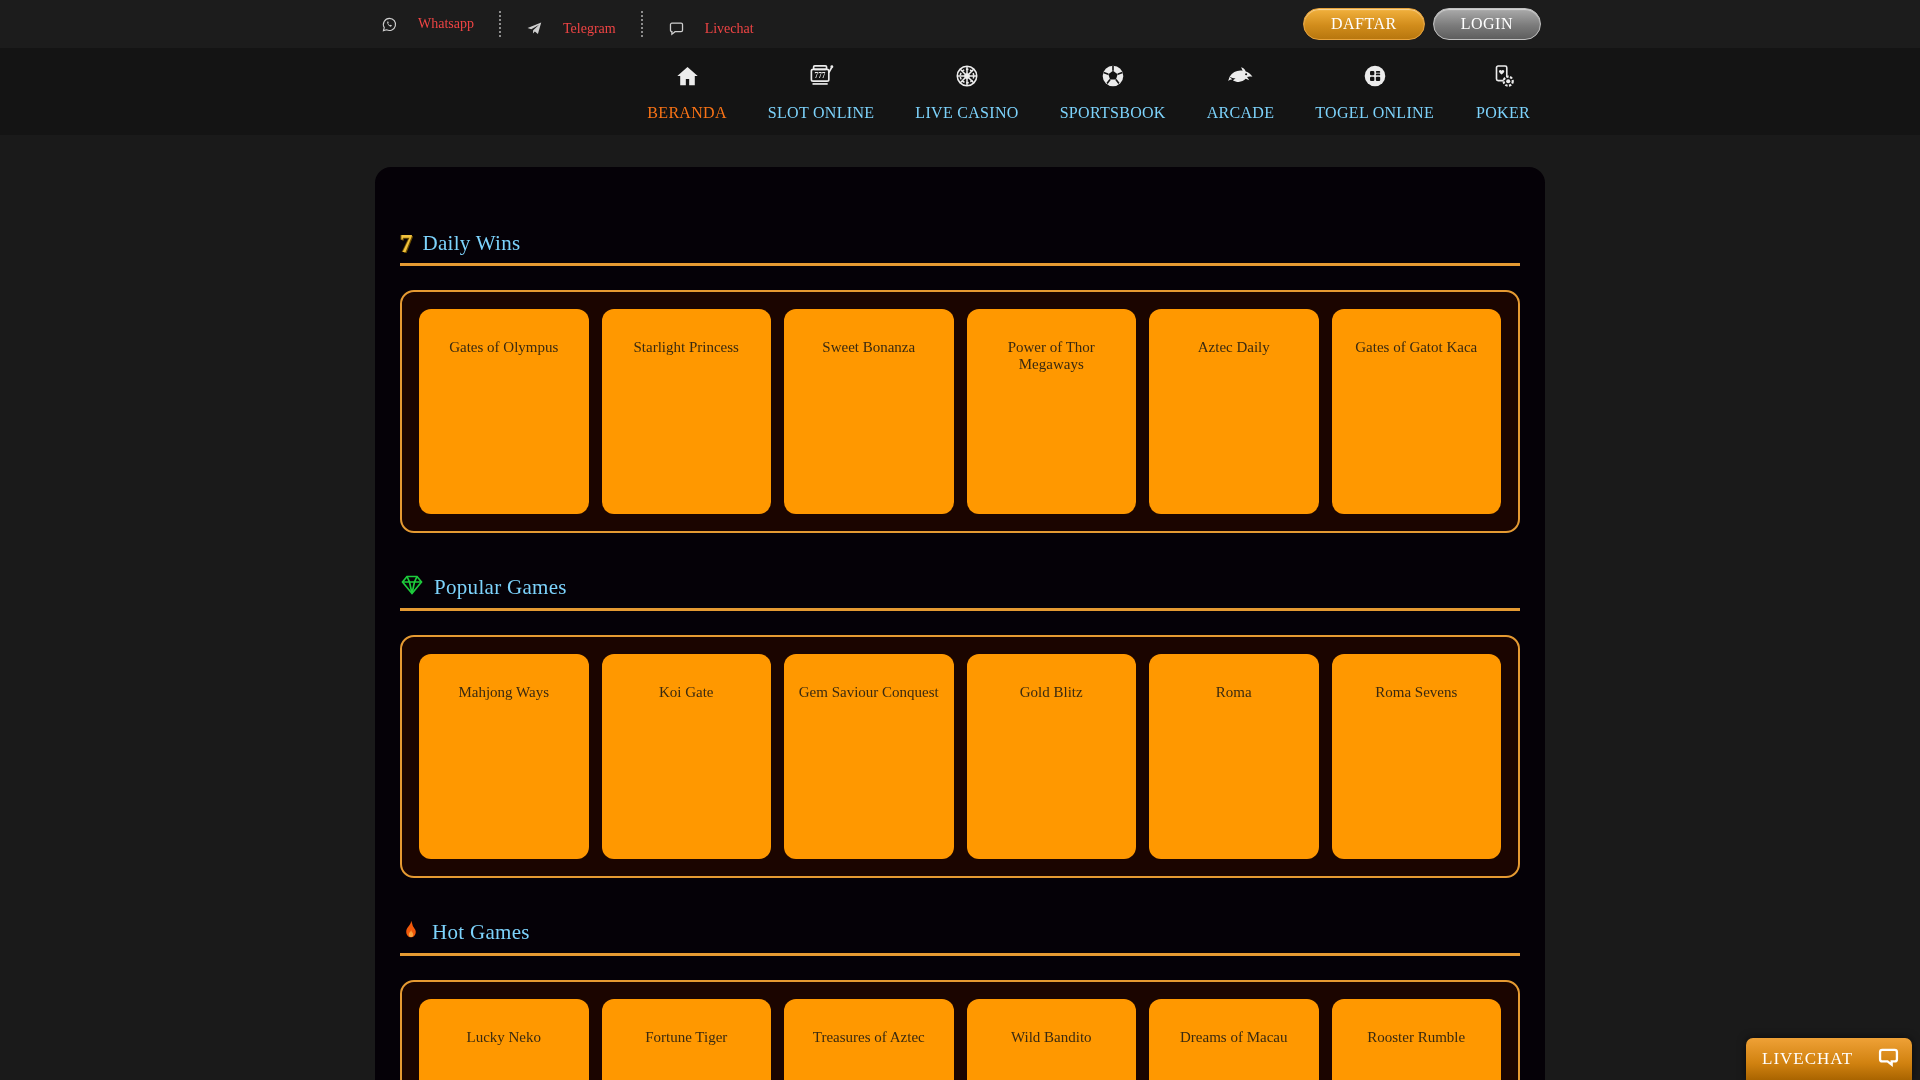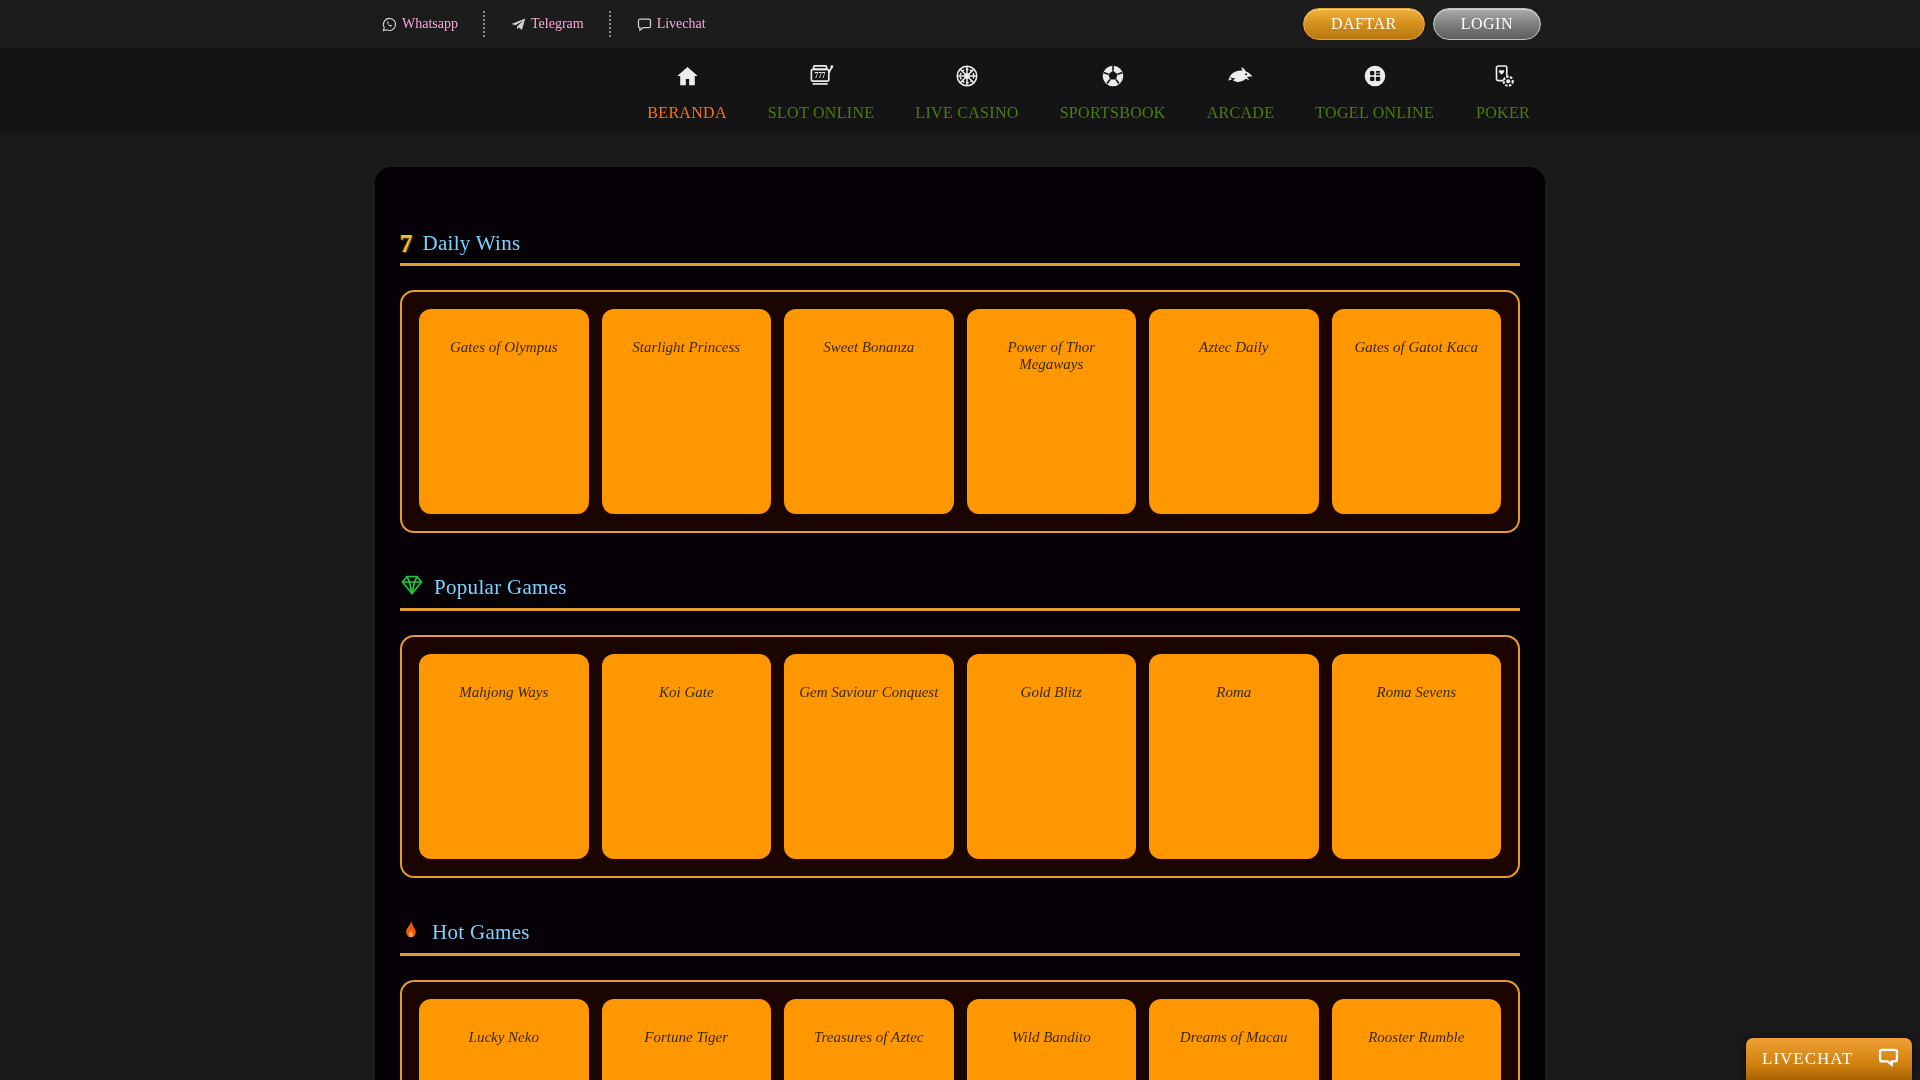--- a/index.html
+++ b/index.html
@@ -4,58 +4,58 @@
 <style>
   * { margin:0; padding:0; box-sizing:border-box; }
   html,body { width:1920px; height:1080px; overflow:hidden; background:#1a1a1a;
     font-family:"Liberation Serif", serif; }
 
   
   .topbar { height:48px; background:#1c1c1c; }
   .topbar-inner { width:1170px; margin:0 auto; height:100%;
     display:flex; align-items:center; justify-content:space-between; padding:0 4px; }
   .social { display:flex; align-items:center; height:100%; }
-  .social-link { display:flex; align-items:center; gap:4px; padding:0 25px;
-    color:#f9a8d4; font-size:14px; cursor:pointer; height:26px; }
+  .social-link { display:flex; align-items:center; gap:20px; padding:0 25px;
+    color:#ef4444; font-size:14px; cursor:pointer; height:26px; }
   .social-link:first-child { padding-left:2px; }
-  .social-link + .social-link { border-left:2px dotted #8d8d8d; }
+  .social-link + .social-link { border-left:2px dotted #8d8d8d;align-items:flex-end; }
   .social-link svg { display:block; }
   .auth { display:flex; align-items:center; gap:8px; }
   .btn { border-radius:17px; height:32px; padding:0 27px; font-size:16px;
     color:#fff; font-family:"Liberation Serif", serif; cursor:pointer; letter-spacing:.5px; }
   .btn-daftar { background:linear-gradient(180deg,#f2b13d 0%,#d18c1b 55%,#b8770e 100%);
     border:1px solid #e8a33b; box-shadow:inset 0 1px 1px rgba(255,255,255,.5); }
   .btn-login { background:linear-gradient(180deg,#ababab 0%,#7b7b7b 55%,#5e5e5e 100%);
     border:1px solid #c0c0c0; box-shadow:inset 0 1px 1px rgba(255,255,255,.5); }
 
   
   .navbar { height:87px; background:#141414; }
   .nav-inner { width:1170px; margin:0 auto; height:100%;
     display:flex; align-items:center; justify-content:flex-end; gap:41px; padding-right:14px; }
   .nav-item { display:flex; flex-direction:column; align-items:center; gap:15px;
     cursor:pointer; min-width:56px; }
   .nav-item .nav-ico { height:27px; display:flex; align-items:flex-end; }
-  .nav-item .nav-label { font-size:16px; color:#4d7c0f; letter-spacing:.3px; white-space:nowrap; }
+  .nav-item .nav-label { font-size:16px; color:#7dd3fc; letter-spacing:.3px; white-space:nowrap; }
   .nav-item.active .nav-label { color:#f97316; }
 
   
   .panel { width:1170px; margin:32px auto 0; background:#050107;
     border-radius:16px 16px 0 0; padding:64px 25px 40px; min-height:913px; }
   .section + .section { margin-top:40px; }
   .sec-head { display:flex; align-items:center; gap:10px;
     border-bottom:3px solid #e59a32; padding-bottom:7px; }
   .sec-title { font-size:21px; color:#7dd3fc; font-weight:400; letter-spacing:.3px; }
   .seven-glyph { font-size:25px; font-weight:700; color:#f2c23e; line-height:1;
     text-shadow:1px 1px 0 #6e5000, -1px 0 0 #6e5000; }
   .games-box { margin-top:24px; border:2px solid #e59a32; border-radius:14px;
     background:#1b0500; padding:17px; display:flex; gap:13px; }
   .game-card { flex:1; height:205px; background:#ff9800; border-radius:12px;
     display:flex; justify-content:center; cursor:pointer; }
   .game-name { margin-top:30px; font-size:15px; color:#3a2a10; text-align:center;
-    padding:0 8px;font-style:italic; }
+    padding:0 8px; }
 
   
   .livechat { position:fixed; right:8px; bottom:0; width:166px; height:42px;
     background:linear-gradient(180deg,#efa136 0%,#d18210 60%,#a96400 100%);
     border-radius:7px 7px 0 0; display:flex; align-items:center;
     justify-content:space-between; padding:0 12px 0 16px; cursor:pointer;
     box-shadow:0 0 8px rgba(0,0,0,.6); }
   .livechat-label { color:#fff; font-size:17px; letter-spacing:1px; }
 </style>
 </head>

